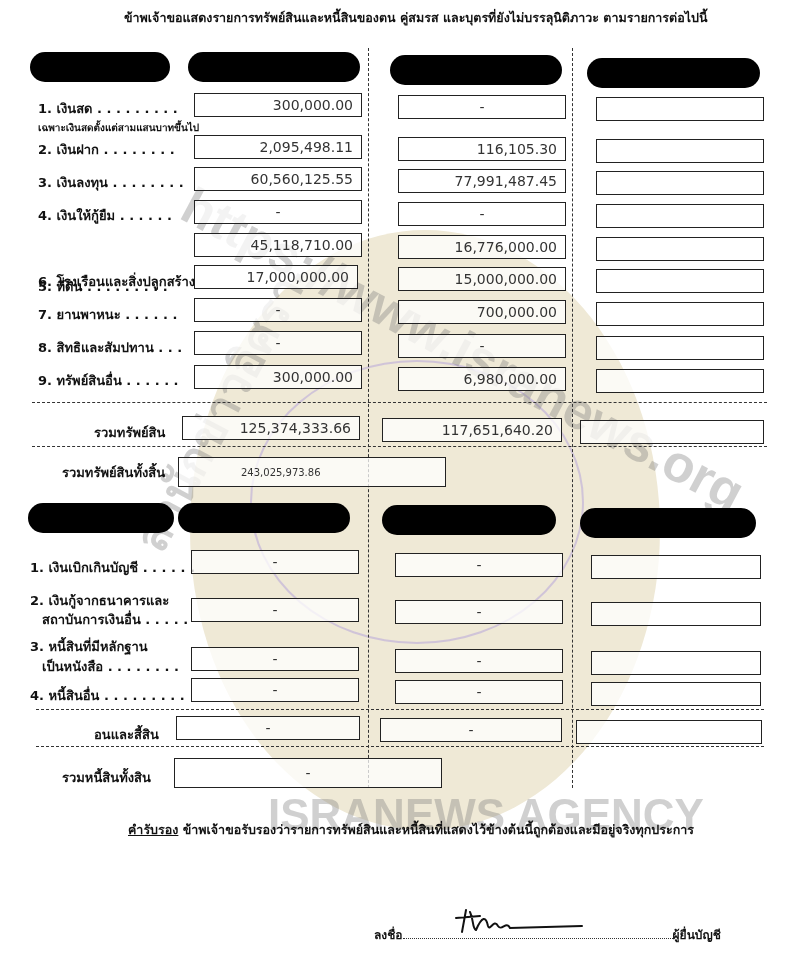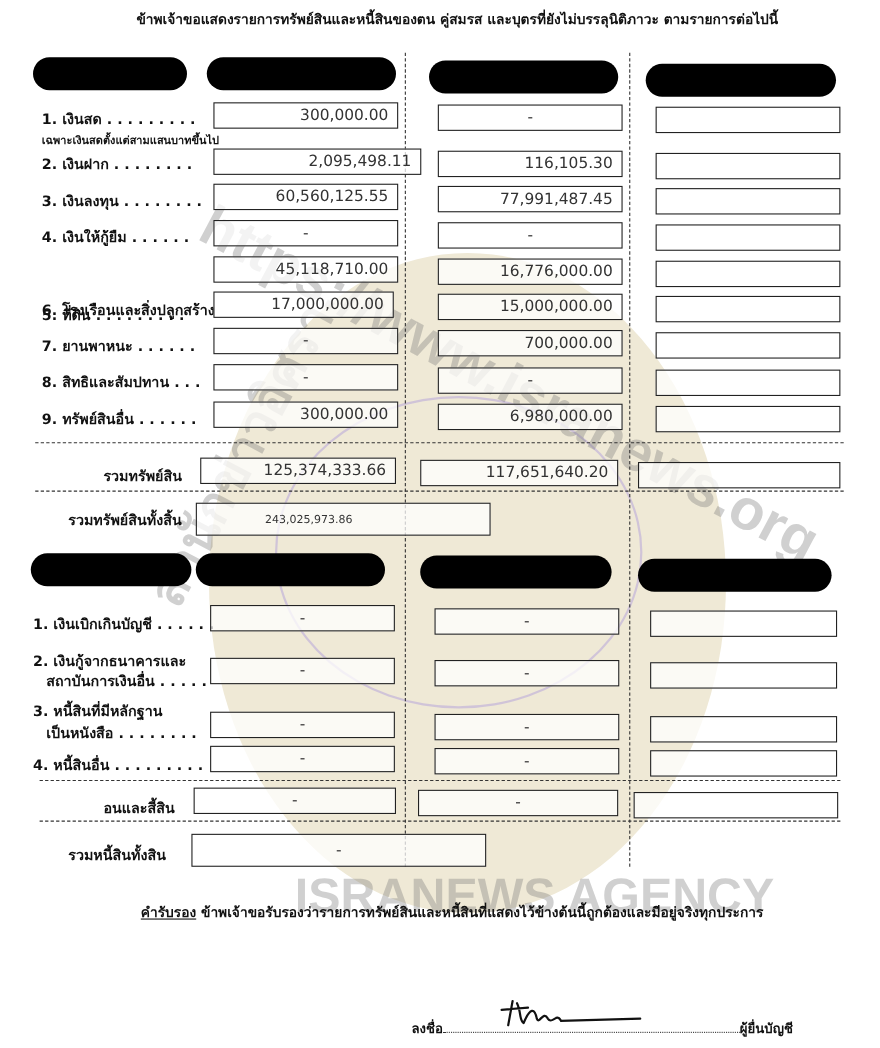--- a/index.html
+++ b/index.html
@@ -57,21 +57,21 @@
 <div class="pill" style="left:390px;top:55px;width:172px;"></div>
 <div class="pill" style="left:587px;top:58px;width:173px;"></div>
 
 <div class="lbl" style="left:38px;top:98px;">1. เงินสด . . . . . . . . .</div>
 <div class="lbl small" style="left:38px;top:120px;">เฉพาะเงินสดตั้งแต่สามแสนบาทขึ้นไป</div>
 <div class="box" style="left:194px;top:93px;width:168px;">300,000.00</div>
 <div class="box center" style="left:398px;top:95px;width:168px;">-</div>
 <div class="box" style="left:596px;top:97px;width:168px;"></div>
 
 <div class="lbl" style="left:38px;top:139px;">2. เงินฝาก . . . . . . . .</div>
-<div class="box" style="left:194px;top:135px;width:189px;">2,095,498.11</div>
+<div class="box" style="left:194px;top:135px;width:168px;">2,095,498.11</div>
 <div class="box" style="left:398px;top:137px;width:168px;">116,105.30</div>
 <div class="box" style="left:596px;top:139px;width:168px;"></div>
 
 <div class="lbl" style="left:38px;top:172px;">3.  เงินลงทุน . . . . . . . .</div>
 <div class="box" style="left:194px;top:167px;width:168px;">60,560,125.55</div>
 <div class="box" style="left:398px;top:169px;width:168px;">77,991,487.45</div>
 <div class="box" style="left:596px;top:171px;width:168px;"></div>
 
 <div class="lbl" style="left:38px;top:205px;">4.  เงินให้กู้ยืม . . . . . .</div>
 <div class="box center" style="left:194px;top:200px;width:168px;">-</div>

